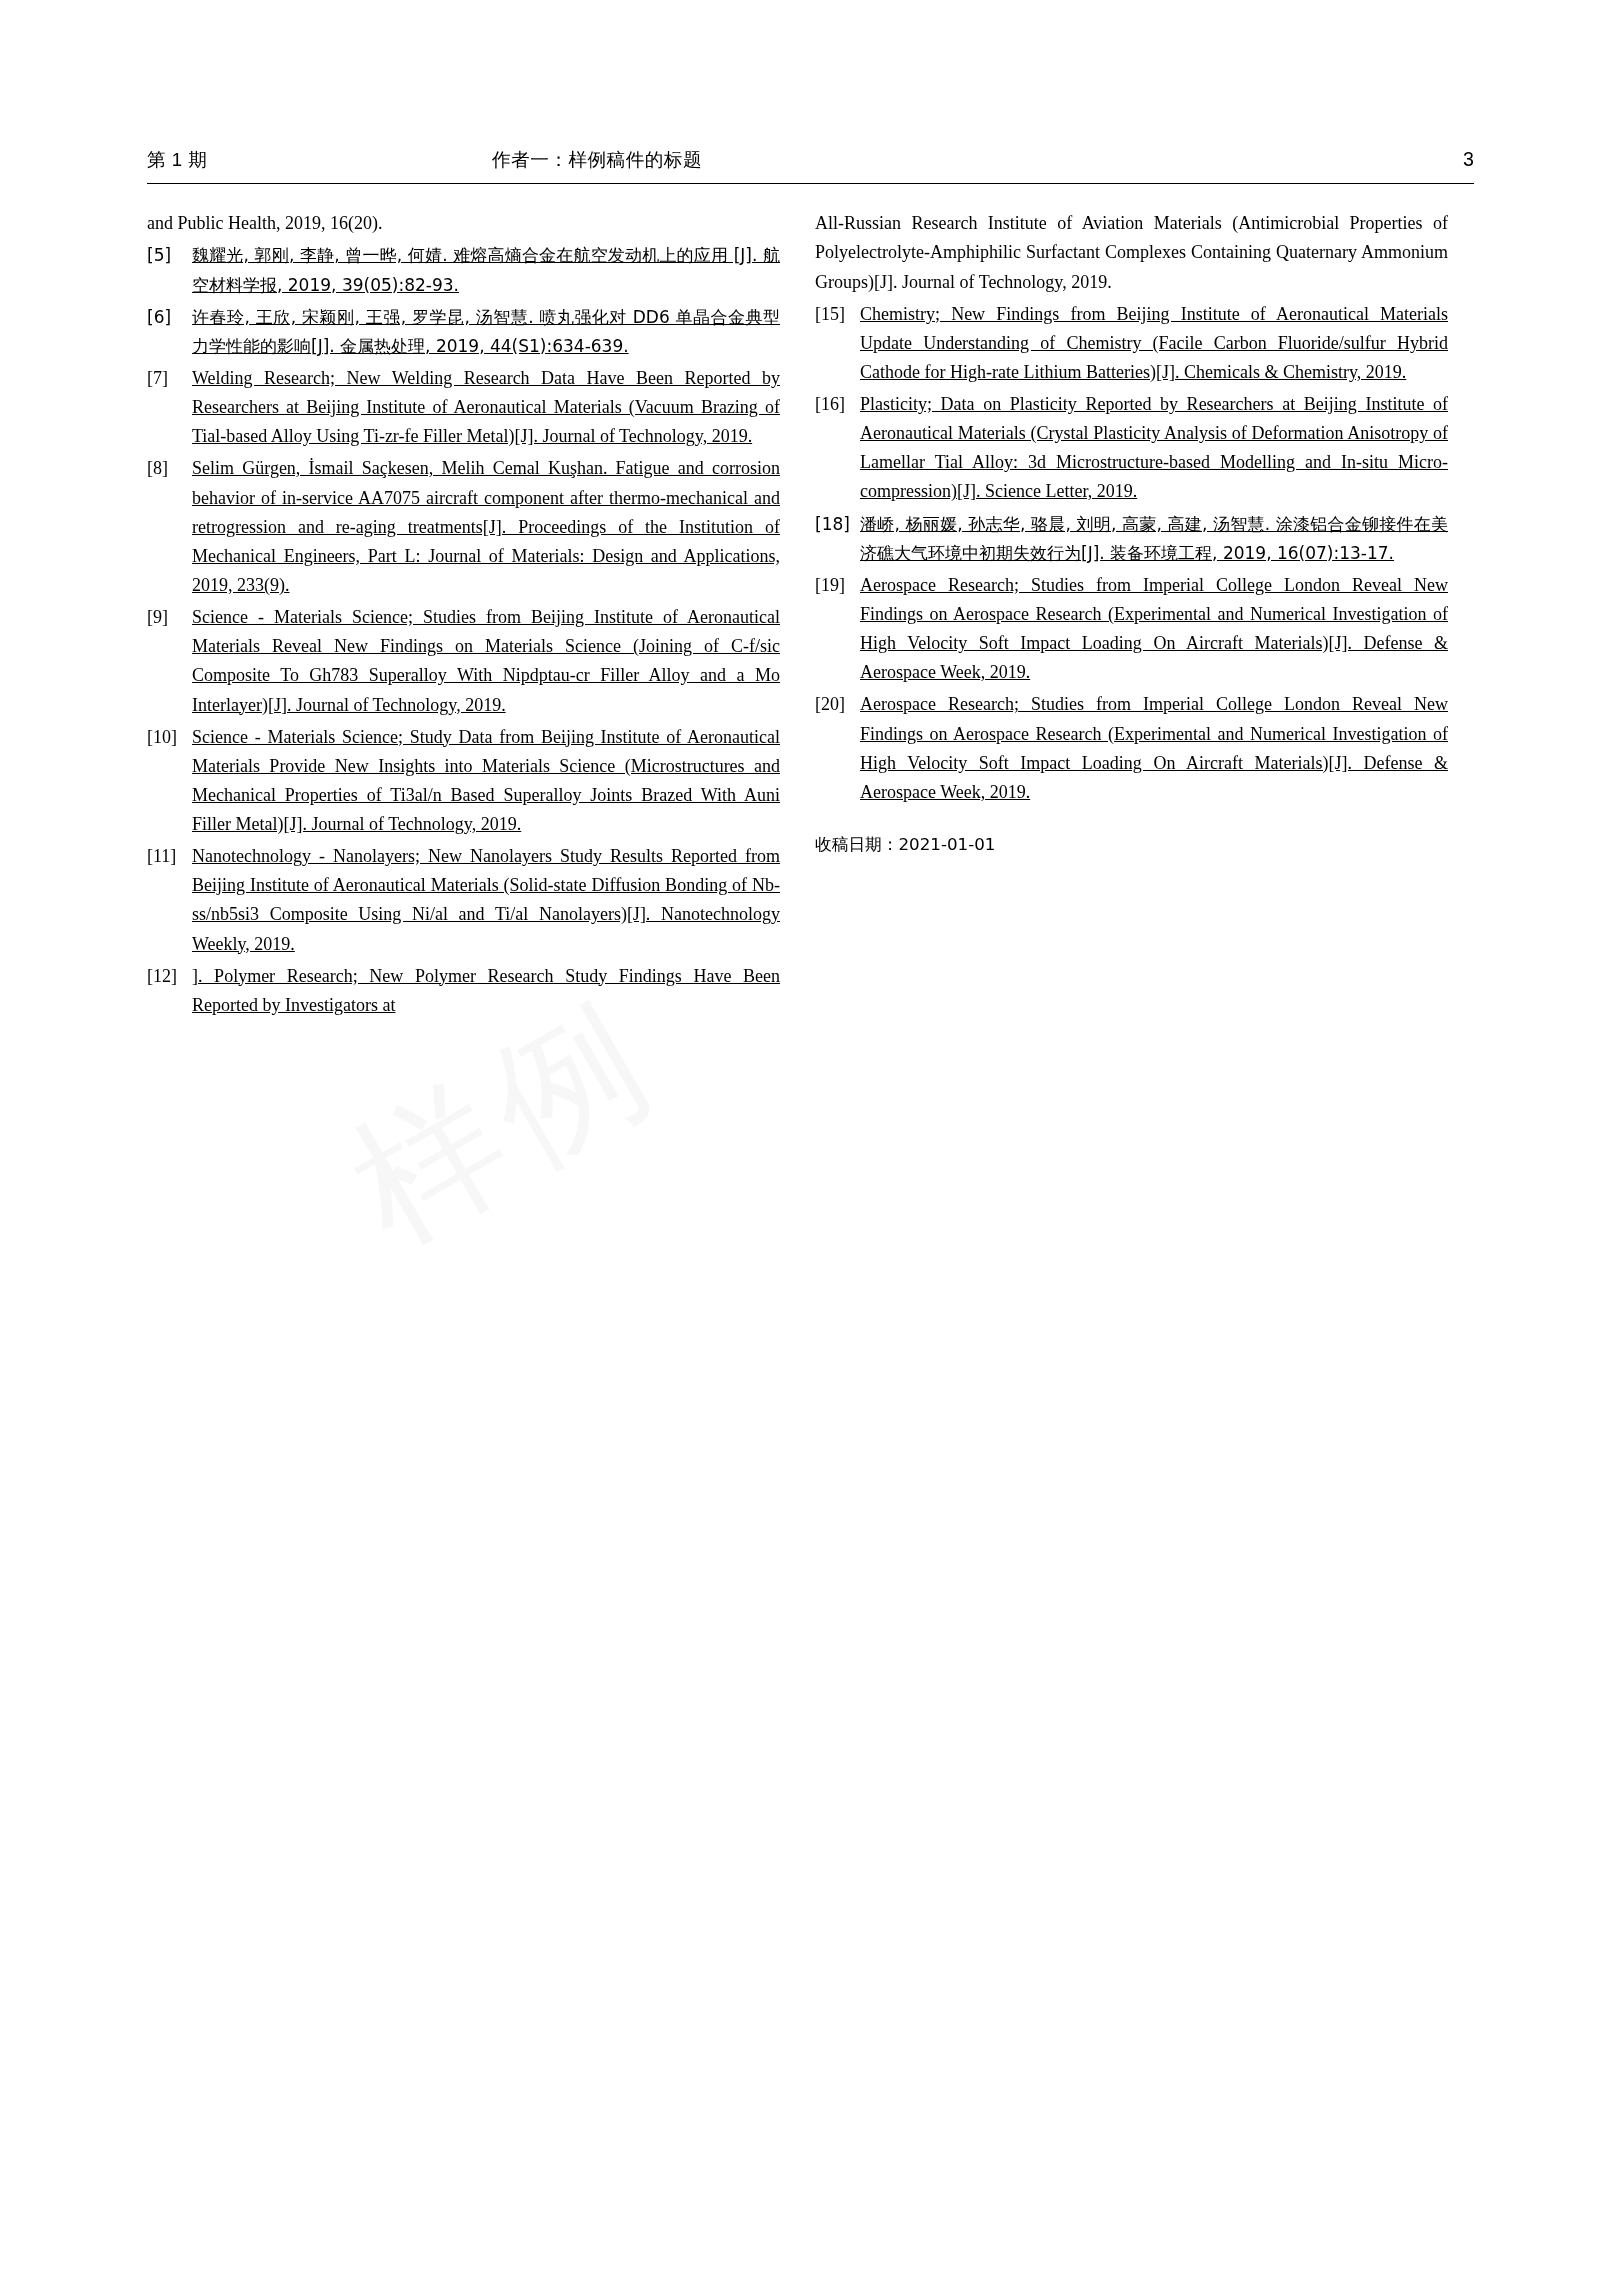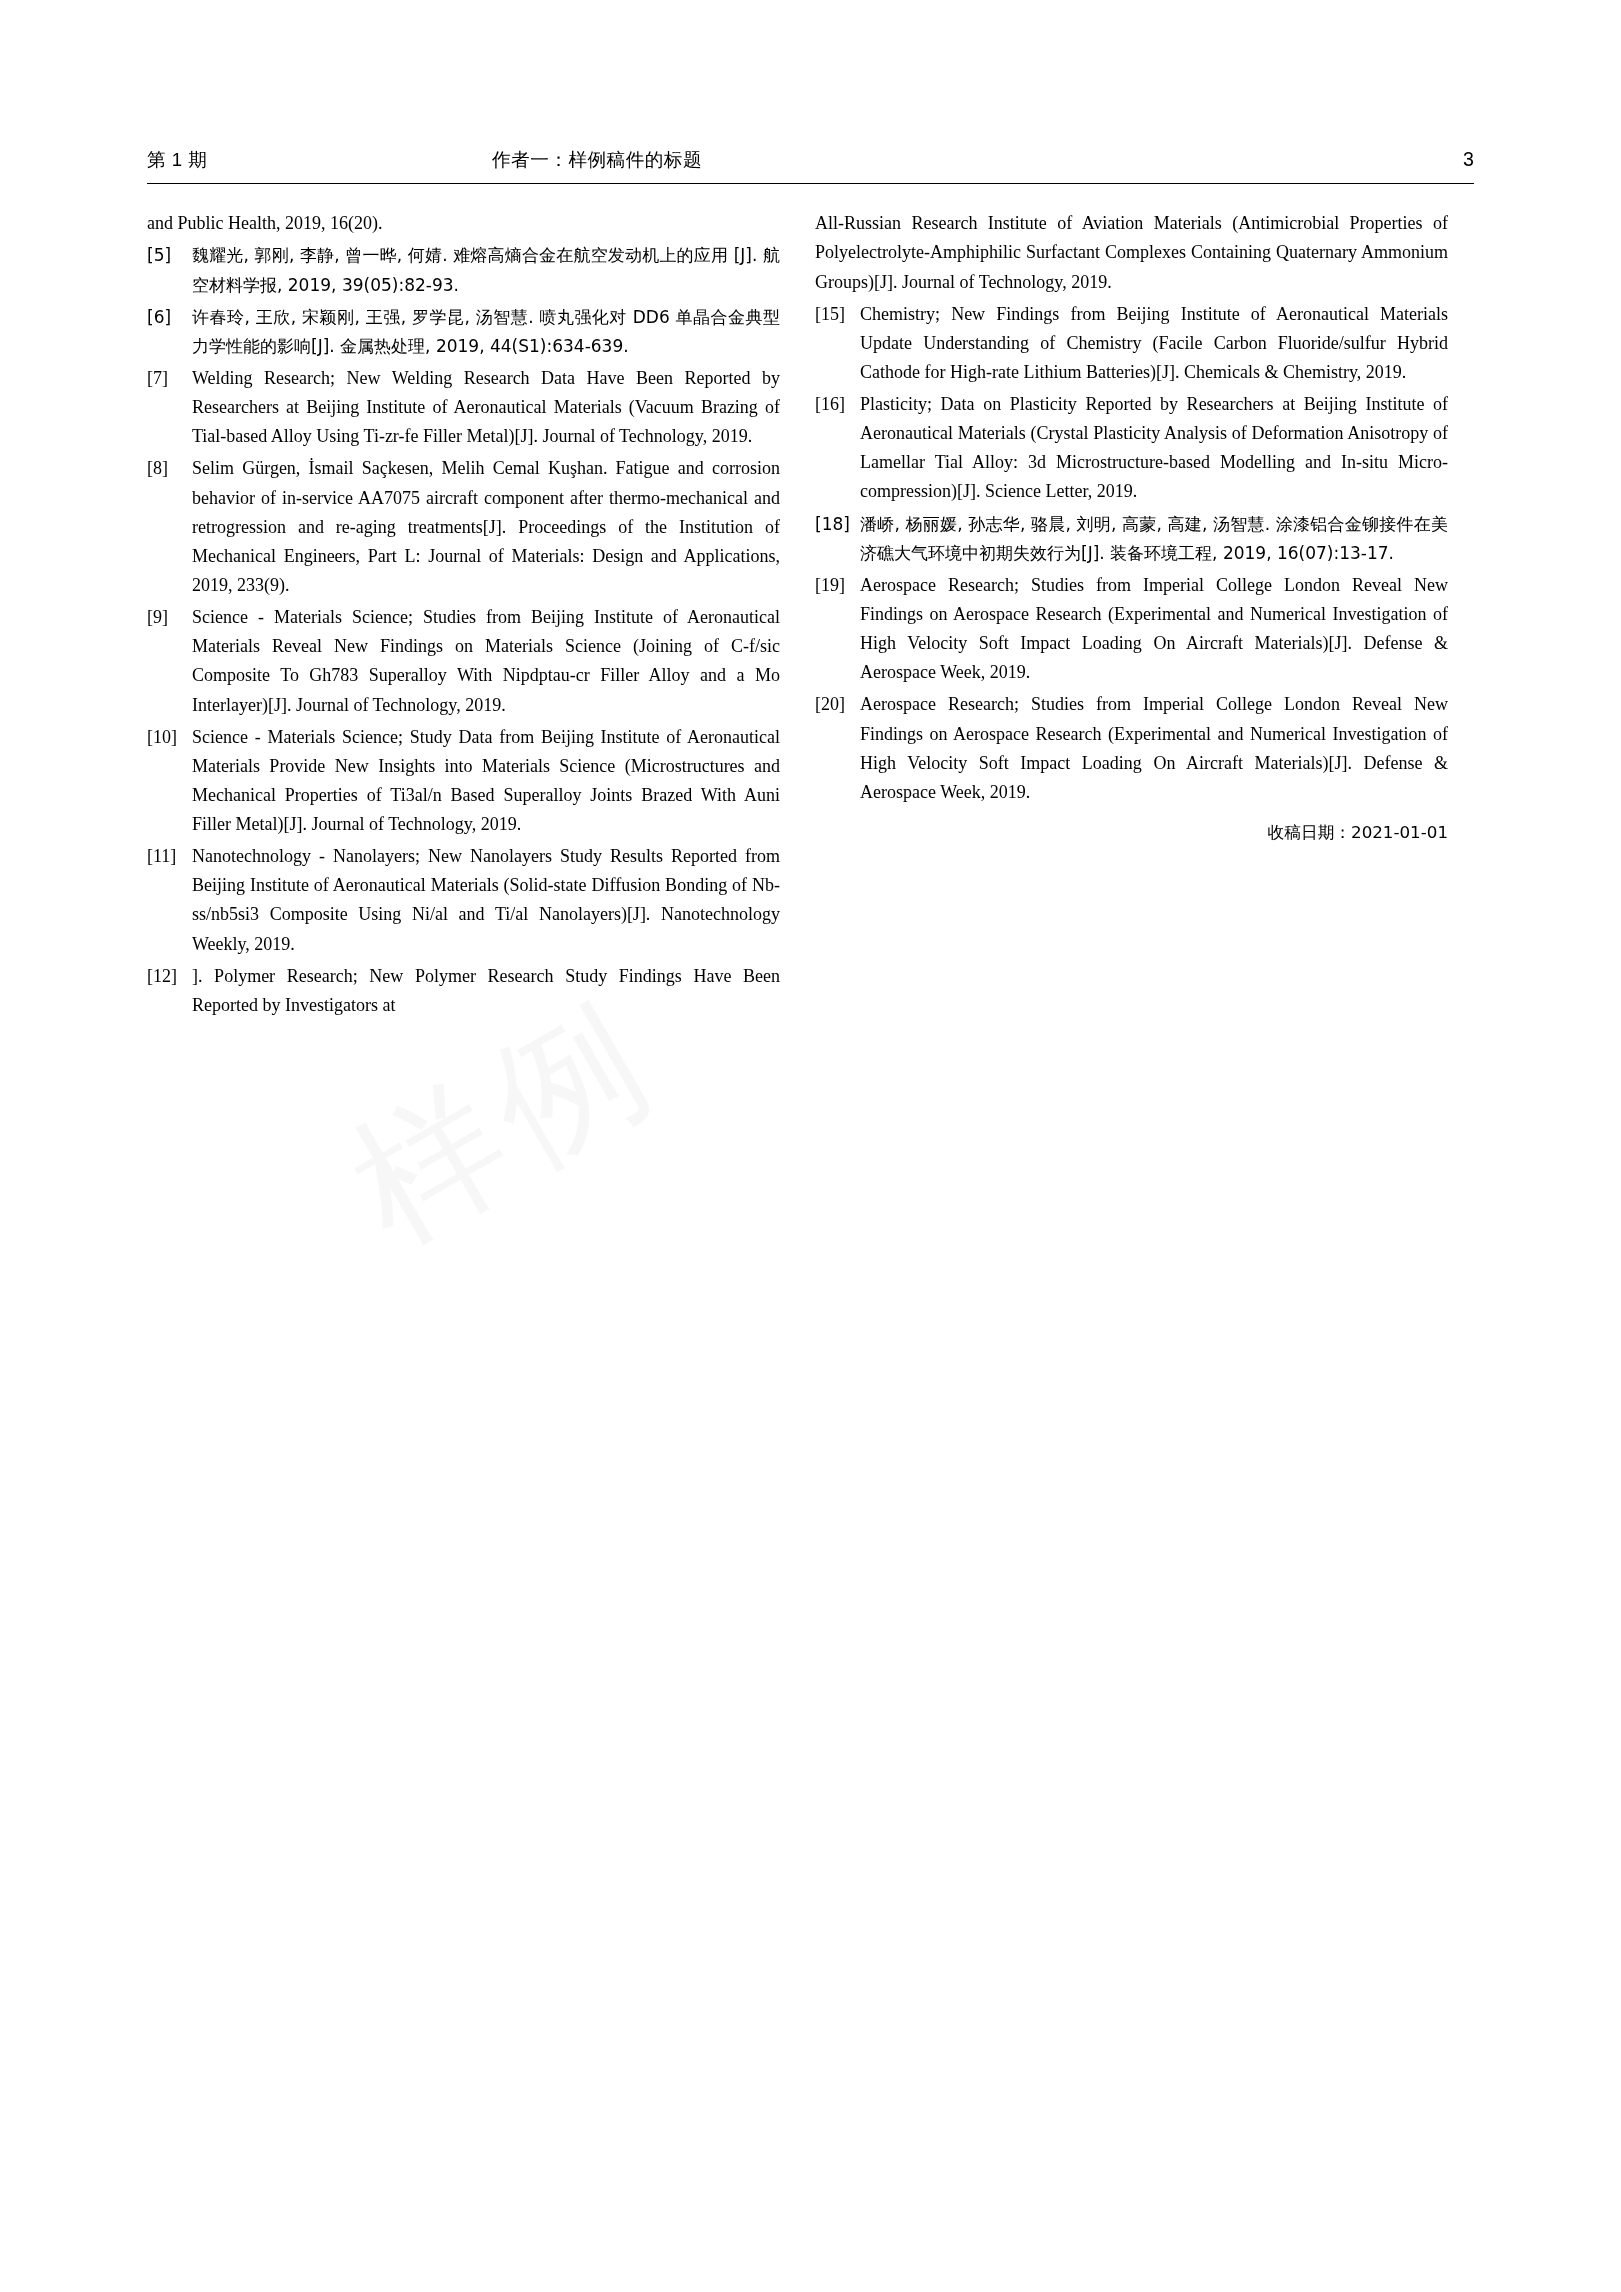--- a/index.html
+++ b/index.html
@@ -81,36 +81,37 @@
   }
   .ref-num {
     flex: 0 0 auto;
     width: 45px;
     white-space: nowrap;
   }
   .ref-body {
     flex: 1 1 auto;
     text-align: justify;
     text-align-last: left;
+    text-decoration: underline;
   }
   .ref.cjk .ref-body,
   .ref.cjk .ref-num {
     font-family: "DejaVu Sans", "Liberation Sans", sans-serif;
     font-size: 17px;
     line-height: 1.72;
   }
   .cont-line {
     font-size: 18px;
     line-height: 1.62;
     margin-bottom: 2.9px;
     padding-left: 0px;
   }
   .date-line {
-    margin-top: 14px;
-    text-align: right;
+    margin-top: 26px;
+    text-align: left;
     font-family: "DejaVu Sans", "Liberation Sans", sans-serif;
     font-size: 16.7px;
   }
 </style>
 </head>
 <body>
 
 <div class="page">
 
   <div class="watermark">样例</div>

